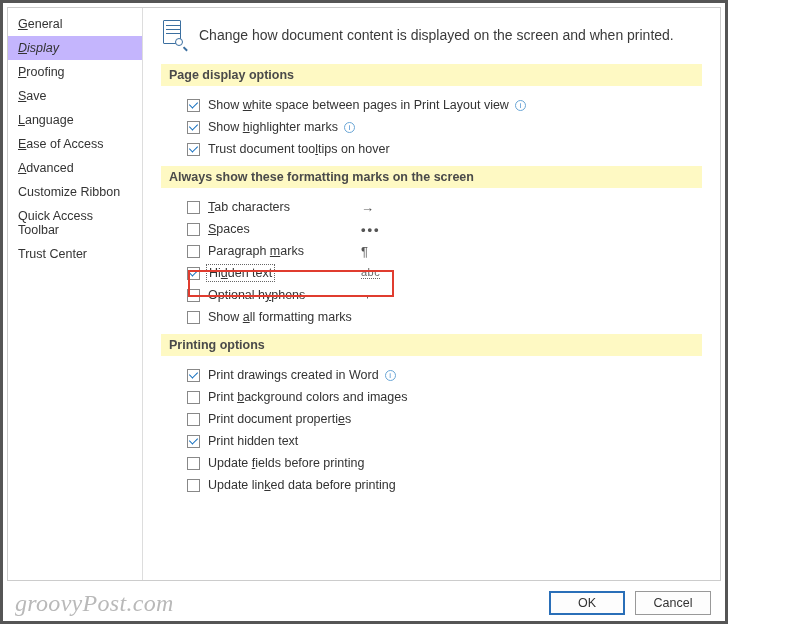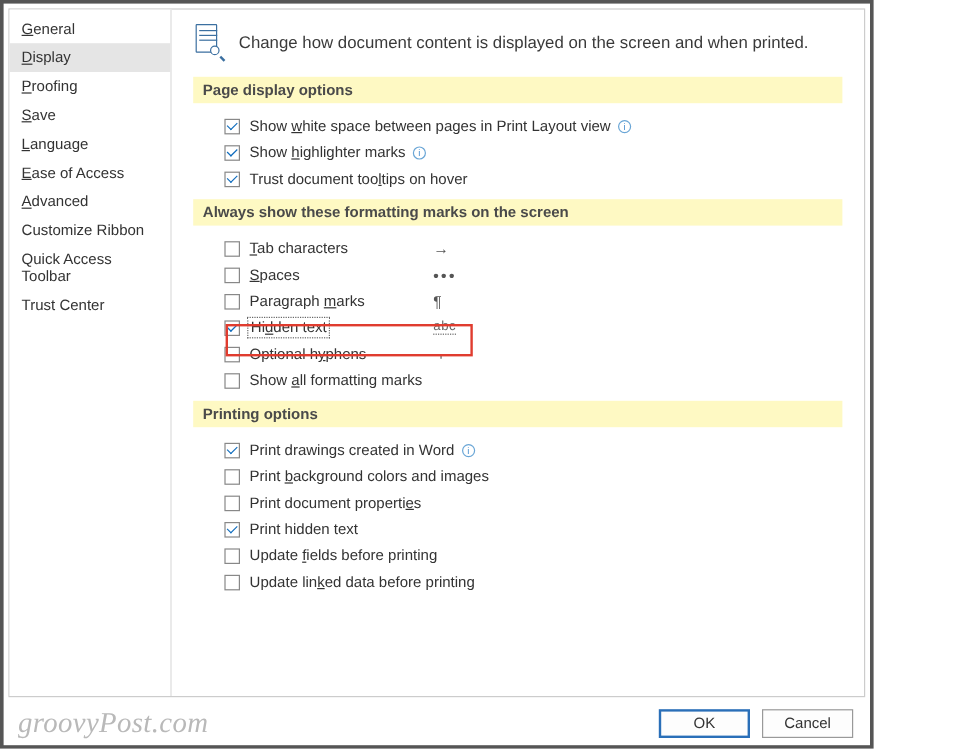--- a/index.html
+++ b/index.html
@@ -1,21 +1,21 @@
 <!DOCTYPE html>
 <html><head>
 <meta charset="utf-8">
 <style>
 * { box-sizing: border-box; font-family: "Segoe UI", sans-serif; font-size: 12.5px; color: #333; }
 body { margin: 0; background: #fff; }
 .frame { width: 728px; height: 624px; margin: 0; position: relative; border: 3px solid #555; }
 .inner { position: absolute; top: 4px; left: 4px; right: 4px; bottom: 40px; border: 1px solid #ccc; display: flex; }
 .sidebar { width: 135px; border-right: 1px solid #ddd; padding-top: 4px; background: #fff; }
 .sidebar-item { padding: 5px 10px; cursor: pointer; color: #262626; }
-.sidebar-item.selected { background: #e5e5e5; }
+.sidebar-item.selected { background: #c4b5fd; font-style: italic; }
 .sidebar-item .u { text-decoration: underline; }
 .content { flex: 1; padding: 12px 18px 10px 18px; overflow: hidden; }
 .header-row { display: flex; align-items: center; margin-bottom: 14px; }
 .header-icon { width: 26px; height: 30px; margin-right: 12px; position: relative; }
 .header-icon .page { position:absolute; top:0; left:2px; width:18px; height:24px; border:1.5px solid #3b6fa0; border-radius:1px;}
 .header-icon .line { position:absolute; left:5px; right:6px; height:1px; background:#3b6fa0;}
 .header-icon .mag { position:absolute; bottom:0; right:0; width:12px; height:12px;}
 .header-icon .mag .c { position:absolute; width:8px; height:8px; border:1.5px solid #3b6fa0; border-radius:50%; background:#fff;}
 .header-icon .mag .h { position:absolute; width:5px; height:1.5px; background:#3b6fa0; transform:rotate(45deg); right:-1px; bottom:1px;}
 .header-text { color: #3a3a3a; font-size: 14px; }

